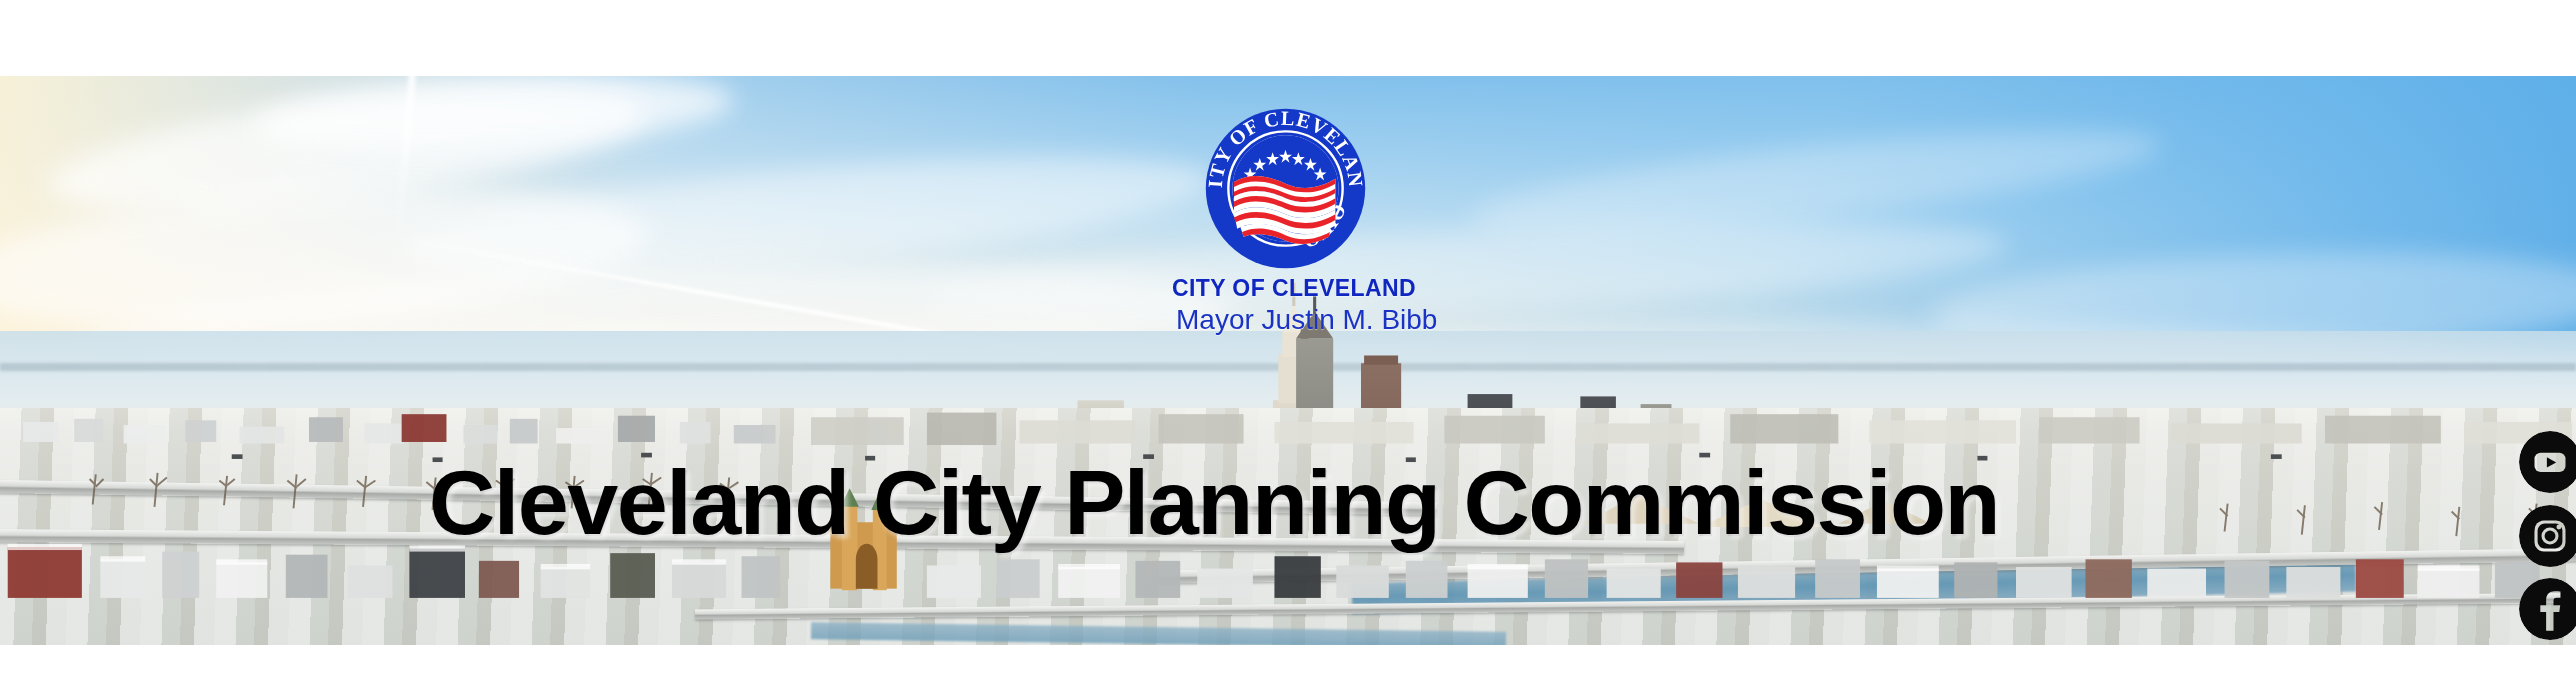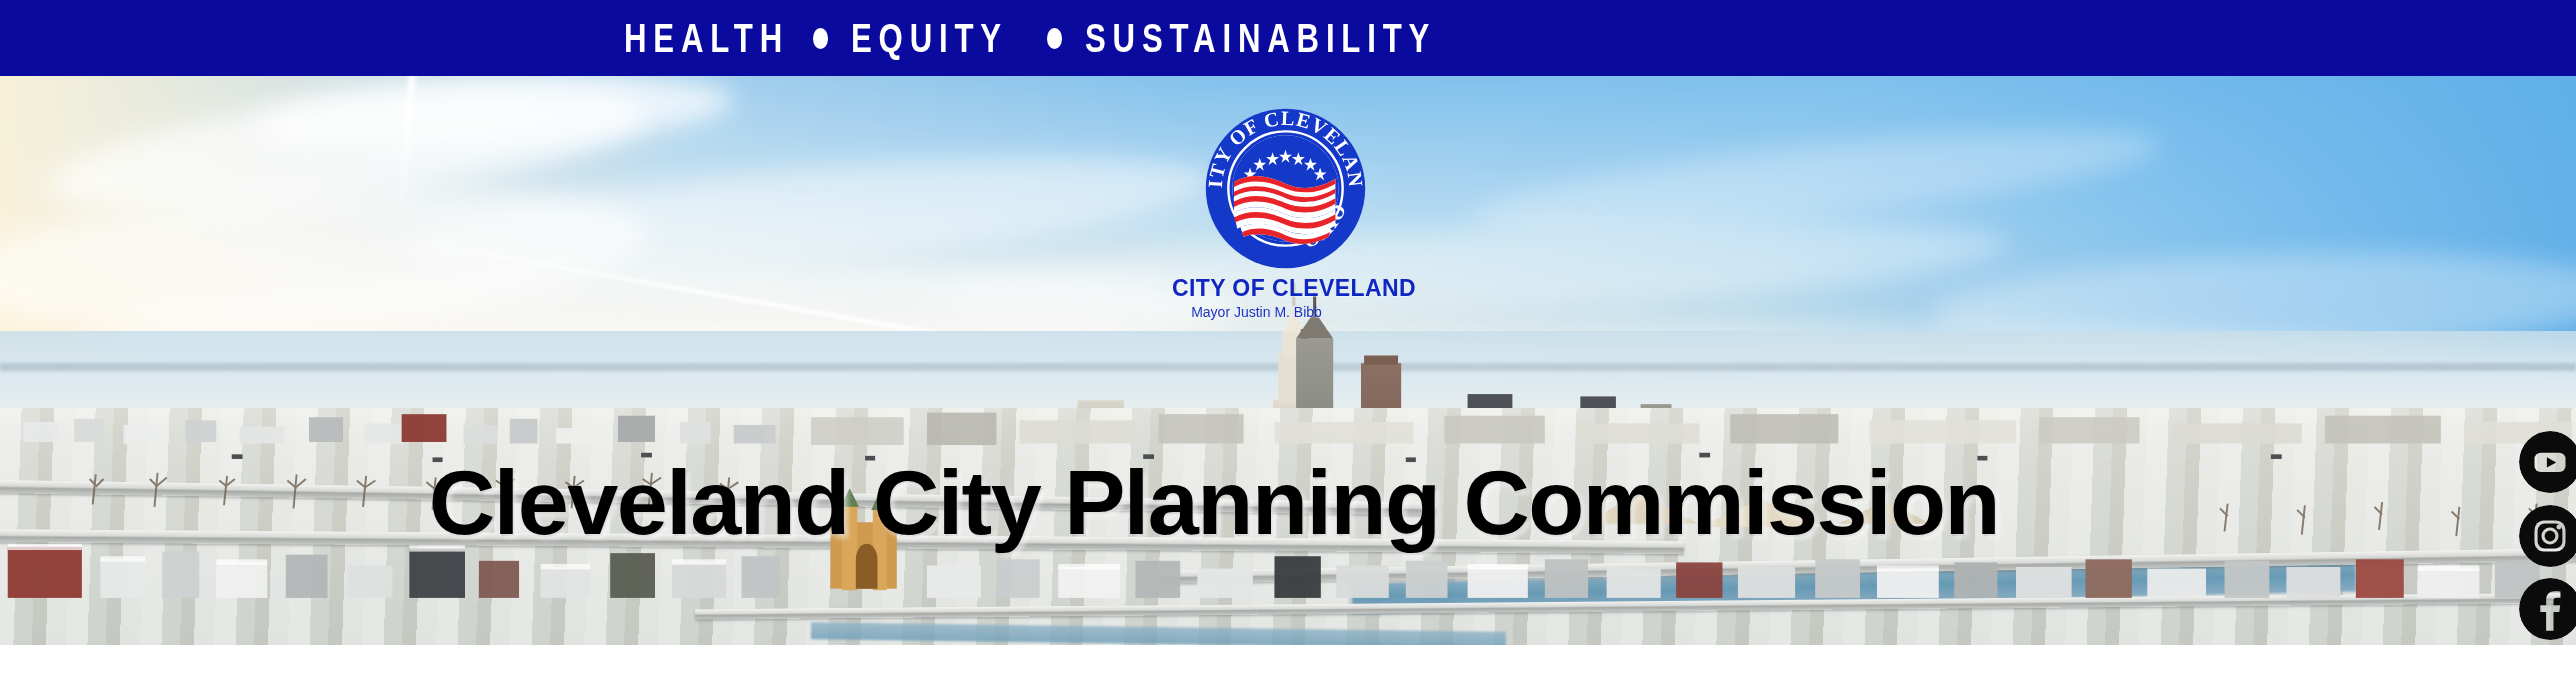--- a/index.html
+++ b/index.html
@@ -164,21 +164,21 @@
     letter-spacing:0.4px;
     white-space:nowrap;
     transform:translateX(-33px);
     text-shadow:0 0.8px 0.8px rgba(255,255,255,.45);
   }
   .seal-sub {
     margin-top:2.3px;
     color:#1A33C4;
     font-family:"Liberation Sans", sans-serif;
     font-weight:normal;
-    font-size:14px;
+    font-size:28px;
     white-space:nowrap;
     transform:translateX(-29px);
     text-shadow:0 0.8px 0.8px rgba(255,255,255,.45);
   }
 
   
   .headline {
     position:absolute; left:429px; top:457px;
     font-family:"Liberation Sans", sans-serif;
     font-weight:bold;
@@ -201,29 +201,20 @@
     width:62px; height:62px; border-radius:50%;
     margin-right:-4.6px;
     display:block; cursor:pointer;
   }
 </style>
 </head>
 <body>
 
 <div id="page">
 
-  <div class="tagbar">
-    <div class="tagbar-inner">
-      <span class="tagword">HEALTH</span>
-      <span class="tagdot tagsep1"></span>
-      <span class="tagword">EQUITY</span>
-      <span class="tagdot"></span>
-      <span class="tagword">SUSTAINABILITY</span>
-    </div>
-  </div>
 
   <div class="photo">
 
     <div class="sky"></div>
     <div class="cloud c1"></div>
     <div class="cloud c2"></div>
     <div class="cloud c3"></div>
     <div class="cloud c4"></div>
     <div class="cloud c5"></div>
     <div class="cloud c6"></div>

